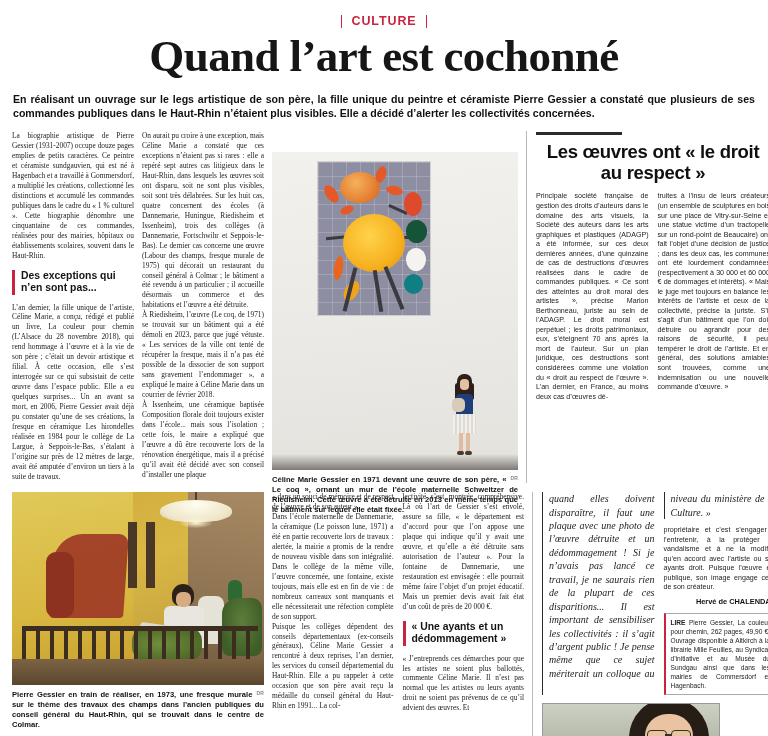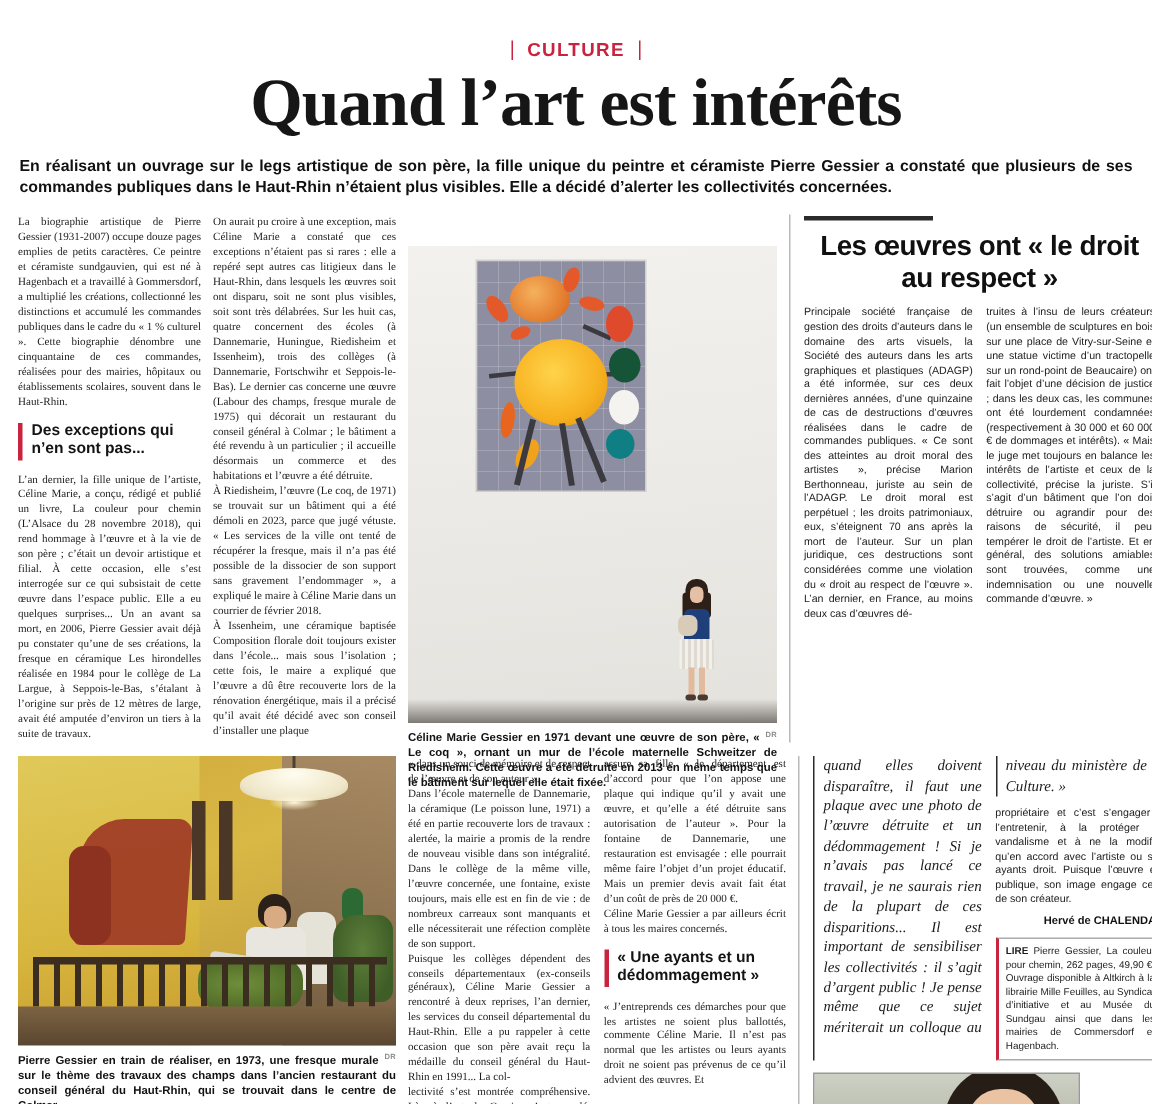--- a/index.html
+++ b/index.html
@@ -21,21 +21,21 @@
     box-sizing: border-box;
     padding: 0 12px;
   }
 
   
   .kicker-wrap {
     display: flex;
     align-items: center;
     justify-content: center;
     gap: 9px;
-    padding-top: 26px;
+    padding-top: 14px;
   }
   .kicker-rule {
     width: 1px;
     height: 13px;
     background: #c9243f;
   }
   .kicker {
     font-family: "Liberation Sans", sans-serif;
     font-weight: bold;
     font-size: 12.5px;
@@ -355,21 +355,21 @@
 <body>
 
 <div class="page">
 
   <div class="kicker-wrap">
     <span class="kicker-rule"></span>
     <span class="kicker">CULTURE</span>
     <span class="kicker-rule"></span>
   </div>
 
-  <h1 class="headline">Quand l’art est intérêts</h1>
+  <h1 class="headline">Quand l’art est cochonné</h1>
 
   <p class="standfirst">En réalisant un ouvrage sur le legs artistique de son père, la fille unique du peintre et céramiste Pierre Gessier a constaté que plusieurs de ses commandes publiques dans le Haut-Rhin n’étaient plus visibles. Elle a décidé d’alerter les collectivités concernées.</p>
 
   <div class="top-grid">
 
     <div class="col">
       <p class="body-text">La biographie artistique de Pierre Gessier (1931-2007) occupe douze pages emplies de petits caractères. Ce peintre et céramiste sundgauvien, qui est né à Hagenbach et a travaillé à Gommersdorf, a multiplié les créations, collectionné les distinctions et accumulé les commandes publiques dans le cadre du « 1 % culturel ». Cette biographie dénombre une cinquantaine de ces commandes, réalisées pour des mairies, hôpitaux ou établissements scolaires, souvent dans le Haut-Rhin.</p>
       <div class="subhead">
         <span class="subhead-bar"></span>
         <span class="subhead-text">Des exceptions qui n’en sont pas...</span>
@@ -453,30 +453,29 @@
         <div class="st-arm"></div>
         <div class="st-man-head"></div>
         <div class="st-man-face"></div>
         <div class="st-parrot"></div>
         <div class="st-plant"></div>
         <div class="st-veg"></div>
         <div class="st-railtop"></div>
         <div class="st-rail"></div>
         <div class="st-floor"></div>
       </div>
-      <p class="caption"><span class="credit">DR</span><span>Pierre Gessier en train de réaliser, en 1973, une fresque murale sur le thème des travaux des champs dans l’ancien restaurant du conseil général du Haut-Rhin, qui se trouvait dans le centre de Colmar.</span></p>
+      <p class="caption"><span class="credit">DR</span><span>Pierre Gessier en train de réaliser, en 1973, une fresque murale sur le thème des travaux des champs dans l’ancien publiques du conseil général du Haut-Rhin, qui se trouvait dans le centre de Colmar.</span></p>
     </div>
 
     <div class="bottom-mid">
       <div class="bottom-mid-cols">
         <p class="body-text italic">« dans un souci de mémoire et de respect de l’œuvre et de son auteur ».</p>
         <p class="body-text">Dans l’école maternelle de Dannemarie, la céramique (Le poisson lune, 1971) a été en partie recouverte lors de travaux : alertée, la mairie a promis de la rendre de nouveau visible dans son intégralité. Dans le collège de la même ville, l’œuvre concernée, une fontaine, existe toujours, mais elle est en fin de vie : de nombreux carreaux sont manquants et elle nécessiterait une réfection complète de son support.</p>
         <p class="body-text">Puisque les collèges dépendent des conseils départementaux (ex-conseils généraux), Céline Marie Gessier a rencontré à deux reprises, l’an dernier, les services du conseil départemental du Haut-Rhin. Elle a pu rappeler à cette occasion que son père avait reçu la médaille du conseil général du Haut-Rhin en 1991... La col-</p>
         <p class="body-text italic">lectivité s’est montrée compréhensive. Là où l’art de Gessier s’est envolé, assure sa fille, « le département est d’accord pour que l’on appose une plaque qui indique qu’il y avait une œuvre, et qu’elle a été détruite sans autorisation de l’auteur ». Pour la fontaine de Dannemarie, une restauration est envisagée : elle pourrait même faire l’objet d’un projet éducatif. Mais un premier devis avait fait état d’un coût de près de 20 000 €.</p>
-        <p class="body-text">Céline Marie Gessier a par ailleurs écrit à tous les maires concernés.</p>
         <div class="subhead">
           <span class="subhead-bar"></span>
           <span class="subhead-text">« Une ayants et un dédommagement »</span>
         </div>
         <p class="body-text italic">« J’entreprends ces démarches pour que les artistes ne soient plus ballottés, commente Céline Marie. Il n’est pas normal que les artistes ou leurs ayants droit ne soient pas prévenus de ce qu’il advient des œuvres. Et</p>
       </div>
     </div>
 
     <div class="right-box" style="border-left:1px solid #b9b9b9;">
       <div class="two-col" style="column-count:2;">

